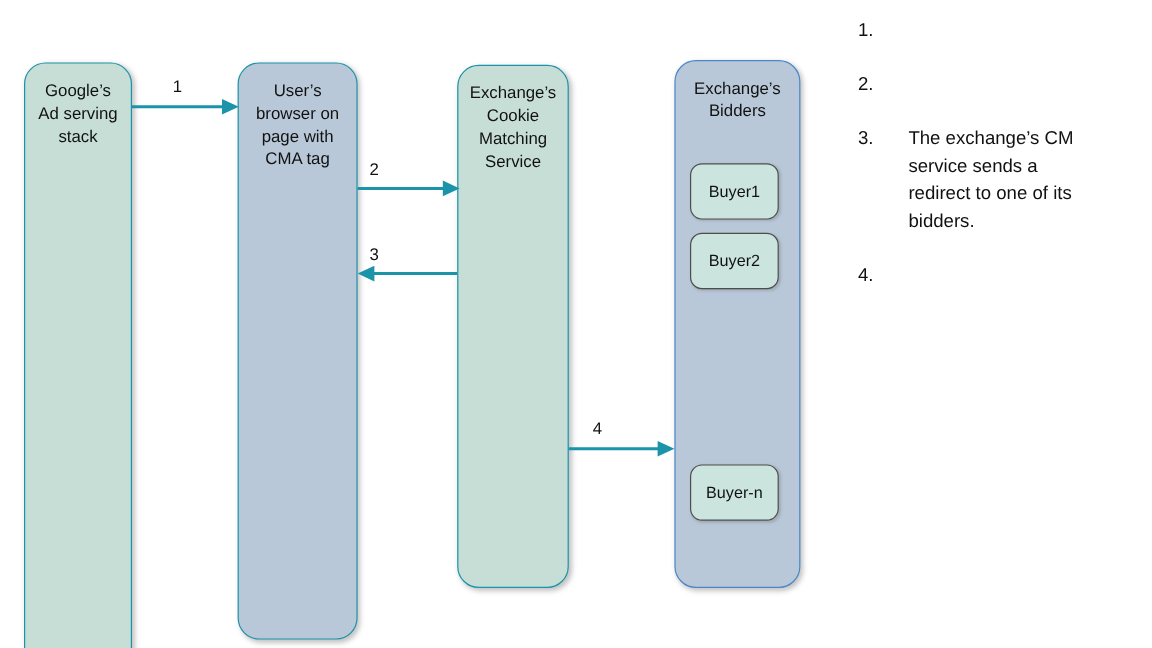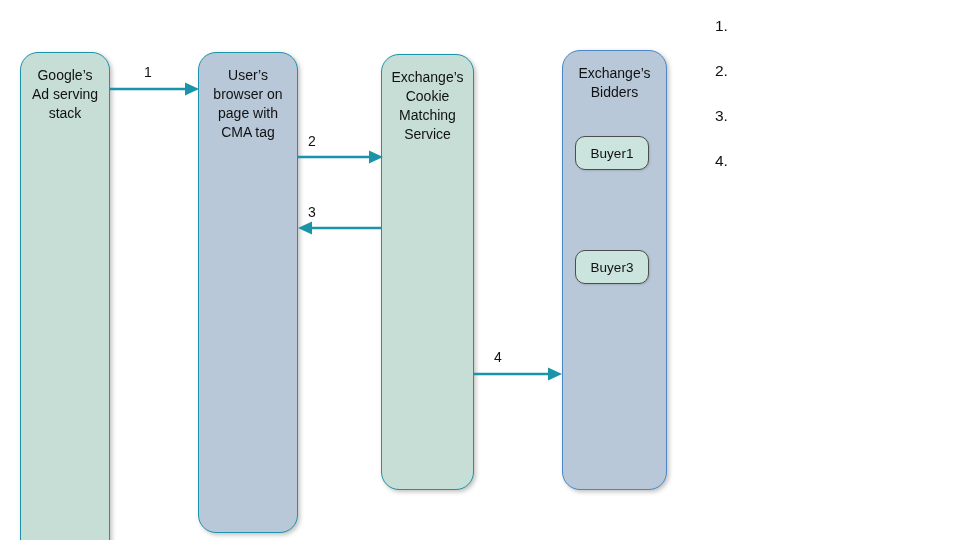--- a/index.html
+++ b/index.html
@@ -13,21 +13,21 @@
     box-shadow:2px 2px 4px rgba(120,120,120,.45);
   }
   .node-green{background:var(--node-green-fill,#c7ded7);}
   .node-blue{background:var(--node-blue-fill,#b8c8d8);}
   .node-blueborder{border-color:var(--blue-border,#4a86c8);}
   .node-label{
     padding-top:13px;text-align:center;font-size:14px;line-height:19px;
     white-space:pre-line;color:var(--text,#111);
   }
   .buyer{
-    position:absolute;left:12px;width:74px;height:34px;box-sizing:border-box;
+    position:absolute;left:12px;width:74px;height:47px;box-sizing:border-box;
     background:var(--buyer-fill,#cbe5de);border:1.5px solid var(--buyer-border,#4d4d4d);
     border-radius:10px;display:flex;align-items:center;justify-content:center;
     font-size:13.5px;box-shadow:1px 1px 2px rgba(120,120,120,.35);
   }
   .arrows{position:absolute;left:0;top:0;width:960px;height:540px;pointer-events:none;}
   .arrows line{stroke:var(--arrow,#1b93a8);stroke-width:2.5px;}
   .arrows polygon{fill:var(--arrow,#1b93a8);}
   .arrow-label{position:absolute;font-size:14px;color:var(--text,#111);}
   .steps{position:absolute;left:700px;top:14px;width:252px;}
   .step{display:flex;margin-bottom:22px;}
@@ -59,22 +59,25 @@
 Matching
 Service</div>
   </div>
 
   <div class="node node-blue node-blueborder" style="left:562px;top:50px;width:105px;height:440px;">
     <div class="node-label">Exchange’s
 Bidders</div>
     <div class="buyer" style="top:85px;">
       <span>Buyer1</span>
     </div>
-    <div class="buyer" style="top:199px;">
-      <span>Buyer3</span>
+    <div class="buyer" style="top:143px;">
+      <span>Buyer2</span>
+    </div>
+    <div class="buyer" style="top:336px;">
+      <span>Buyer-n</span>
     </div>
   </div>
 
   <svg class="arrows" viewBox="0 0 960 540">
     <g>
       <line x1="110" y1="89" x2="186" y2="89"></line>
       <polygon points="199,89 185,82.5 185,95.5"></polygon>
     </g>
     <g>
       <line x1="298" y1="157" x2="370" y2="157"></line>
@@ -97,19 +100,23 @@
 
   <div class="steps">
     <div class="step">
       <div class="step-num">1.</div>
     </div>
     <div class="step">
       <div class="step-num">2.</div>
     </div>
     <div class="step">
       <div class="step-num">3.</div>
+      <div class="step-text">The exchange’s CM
+service sends a
+redirect to one of its
+bidders.</div>
     </div>
     <div class="step">
       <div class="step-num">4.</div>
     </div>
   </div>
 
 </div>
 
 </body></html>

